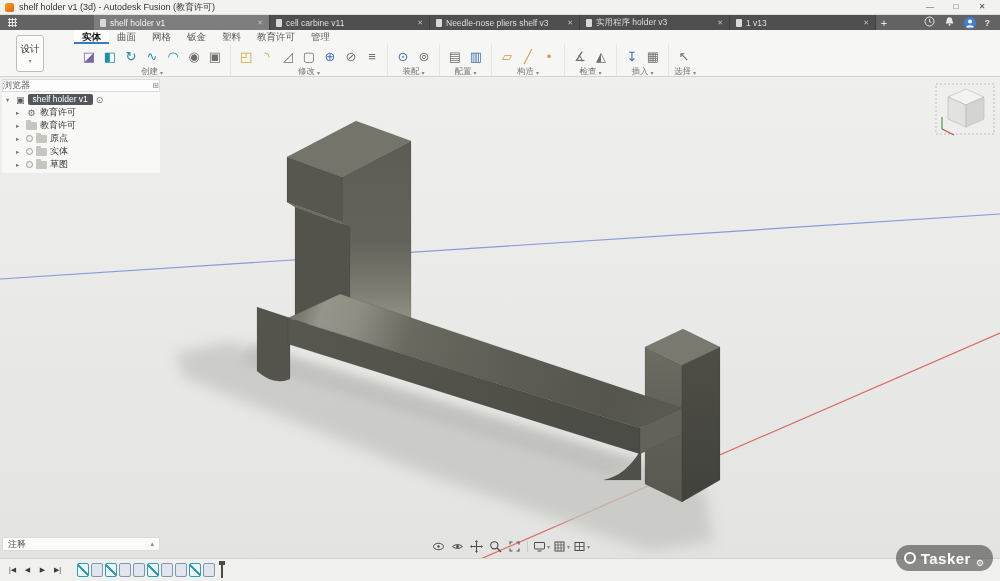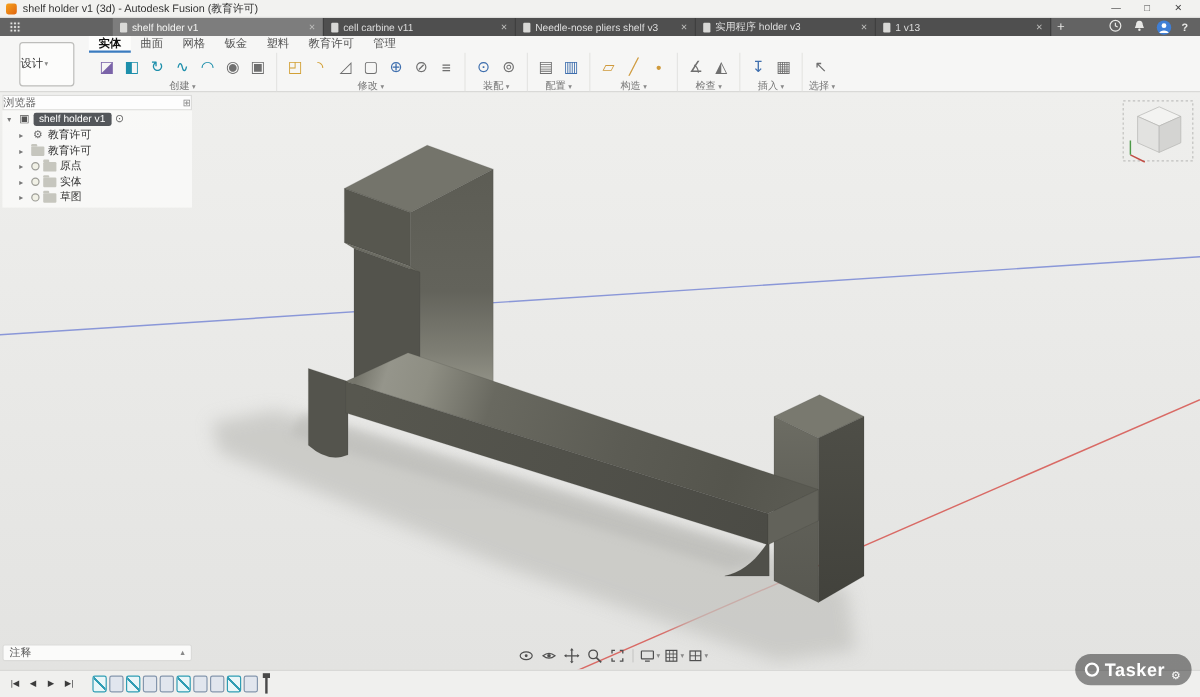--- a/index.html
+++ b/index.html
@@ -23,21 +23,21 @@
   .tab-label{font-size:8.5px;white-space:nowrap;overflow:hidden;text-overflow:ellipsis;}
   .doc-ico{width:6px;height:8px;background:#d9d9d7;border-radius:1px;flex:none;}
   .tab-close{font-size:7px;color:#bcbcba;margin-left:auto;padding-left:4px;}
   .new-tab{width:16px;display:flex;align-items:center;justify-content:center;color:#e6e6e4;font-size:11px;}
   .tab-right{margin-left:auto;display:flex;align-items:center;gap:9px;padding-right:10px;}
   .avatar{width:12px;height:12px;border-radius:50%;background:#3f7fd6;overflow:hidden;display:flex;align-items:flex-end;justify-content:center;}
   .help-ico{color:#e8e8e6;font-size:9px;font-weight:bold;}
 
   
   .ribbon{position:absolute;top:30px;left:0;right:0;height:47px;background:#f6f6f5;border-bottom:1px solid #d2d2d0;}
-  .workspace{position:absolute;left:16px;top:5px;width:46px;height:37px;border:1px solid #bdbdbb;border-radius:3px;background:#fcfcfb;display:flex;flex-direction:row;align-items:center;justify-content:flex-start;gap:1px;}
+  .workspace{position:absolute;left:16px;top:5px;width:28px;height:37px;border:1px solid #bdbdbb;border-radius:3px;background:#fcfcfb;display:flex;flex-direction:column;align-items:center;justify-content:center;gap:1px;}
   .workspace .ws-label{font-size:9.5px;color:#333;}
   .mtabs{position:absolute;left:74px;top:0;height:14px;display:flex;}
   .mtab{padding:0 8px;font-size:9.5px;color:#555;line-height:14px;}
   .mtab.active{color:#111;font-weight:bold;background:#fdfdfc;box-shadow:inset 0 -2px 0 #3a7bbf;}
   .rgroups{position:absolute;left:74px;top:14px;bottom:0;display:flex;align-items:stretch;}
   .rgroup{display:flex;flex-direction:column;justify-content:space-between;padding:2px 5px 1px;border-right:1px solid #e5e5e3;}
   .ricons{display:flex;gap:1px;}
   .ricon{width:20px;height:20px;display:flex;align-items:center;justify-content:center;font-size:13px;border-radius:2px;}
   .rlabel{display:flex;align-items:center;justify-content:center;gap:2px;font-size:8.5px;color:#777;}
   .caret{font-size:6px;color:#888;}

